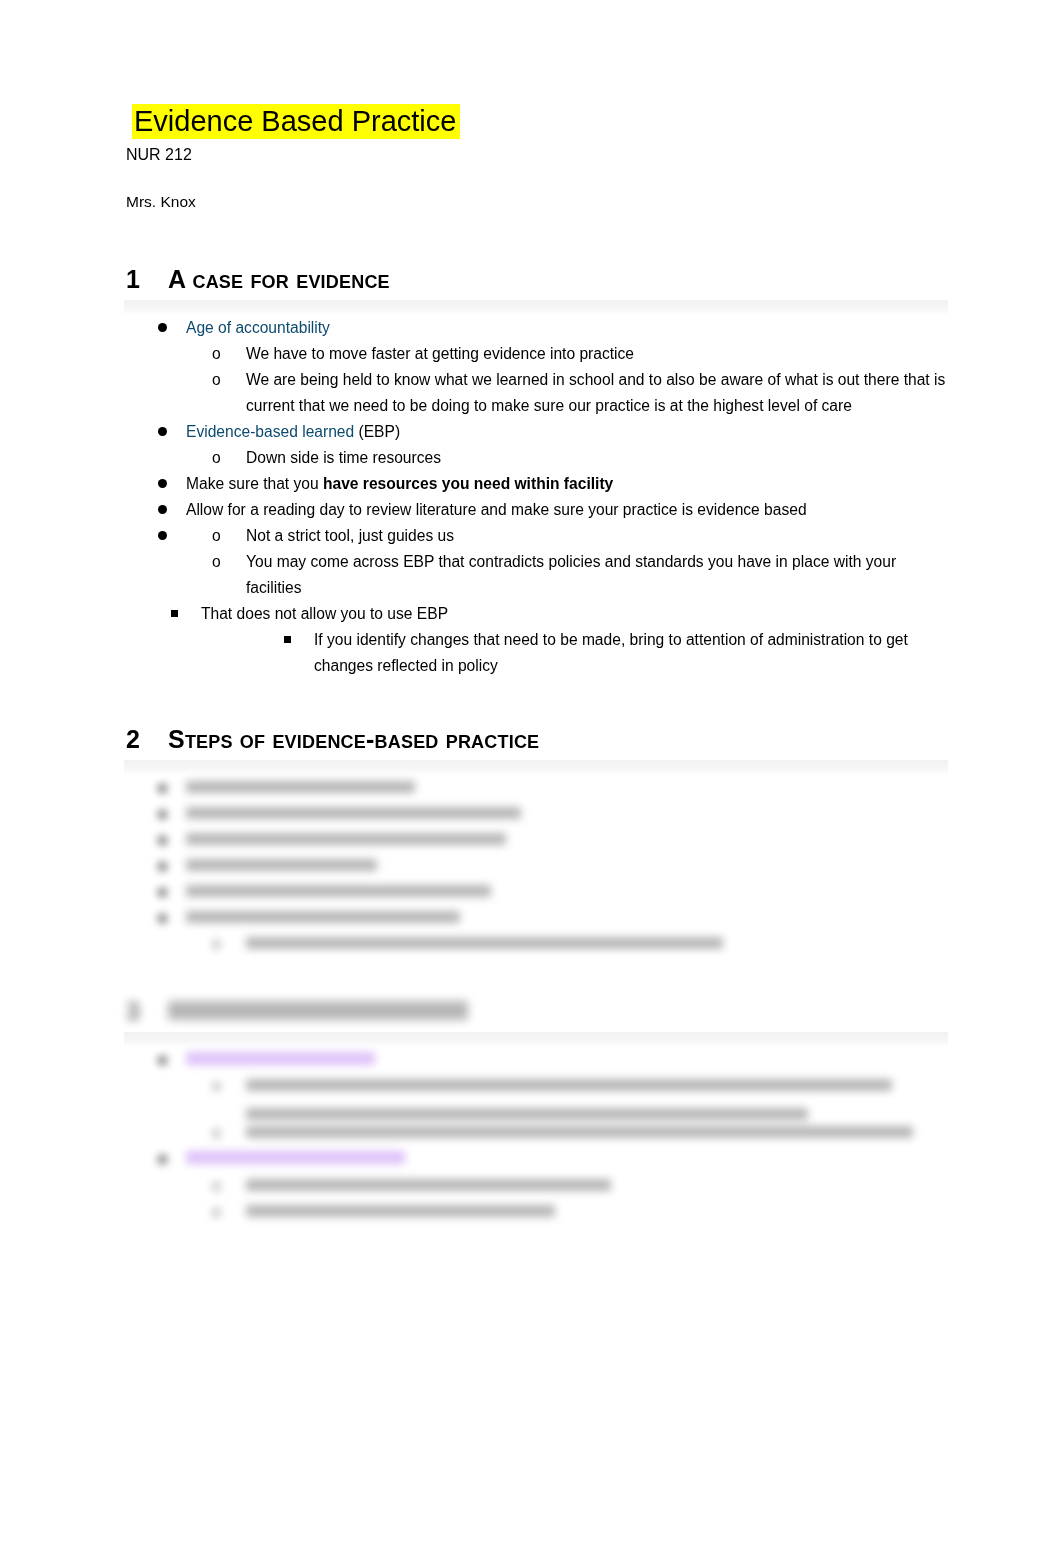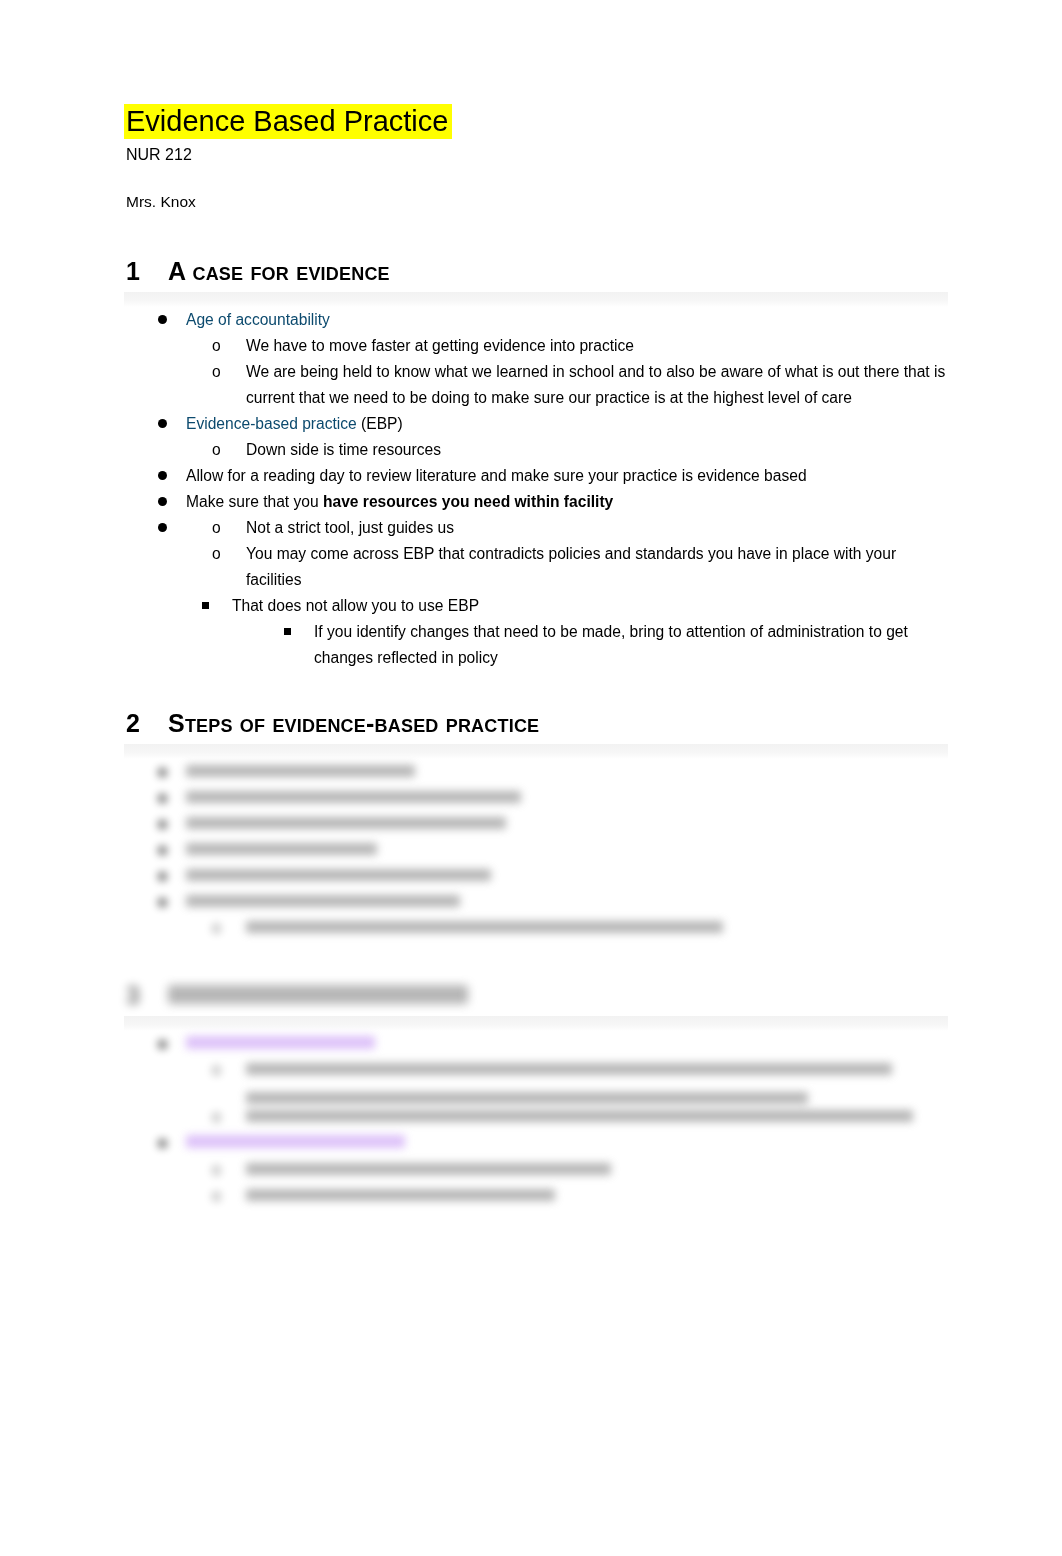--- a/index.html
+++ b/index.html
@@ -31,20 +31,21 @@
     font-size: 29px;
     font-weight: 400;
     line-height: 1.18;
     margin: 0;
     display: inline-block;
     color: #000;
   }
   .hl-yellow {
     background: #ffff00;
     padding: 1px 4px 2px 2px;
+    margin-left: 8px;
   }
   .subtitle {
     font-size: 16px;
     line-height: 1.35;
     margin: 6px 0 0 2px;
   }
   .author {
     font-size: 15.5px;
     line-height: 1.35;
     margin: 26px 0 0 2px;
@@ -61,20 +62,21 @@
     font-weight: 700;
     width: 42px;
     flex: 0 0 42px;
   }
   .h1-text {
     font-size: 25px;
     font-weight: 700;
     font-variant: small-caps;
     text-transform: lowercase;
     letter-spacing: 0.2px;
+    margin-top: 8px;
   }
   .h1-text::first-letter { text-transform: uppercase; }
 
   
   .band {
     height: 15px;
     background: linear-gradient(to bottom, #f2f2f2 0%, #f7f7f7 60%, #ffffff 100%);
     margin-top: 6px;
     width: 100%;
   }
@@ -175,53 +177,53 @@
           <span>We have to move faster at getting evidence into practice</span>
         </li>
 
         <li class="item" style="margin-left:122px">
           <span class="marker bullet-o" style="left:-34px">o</span>
           <span>We are being held to know what we learned in school and to also be aware of what is out there that is current that we need to be doing to make sure our practice is at the highest level of care</span>
         </li>
 
         <li class="item">
           <span class="marker"><span class="bullet-disc"></span></span>
-          <span class="purple">Evidence-based practice</span><span> (EBP)</span>
+          <span class="purple">Evidence-based learned</span><span> (EBP)</span>
         </li>
 
         <li class="item" style="margin-left:122px">
           <span class="marker bullet-o" style="left:-34px">o</span>
           <span>Down side is time resources</span>
         </li>
 
         <li class="item">
           <span class="marker"><span class="bullet-disc"></span></span>
+          <span>Make sure that you </span><span class="bold">have resources you need within facility</span>
+        </li>
+
+        <li class="item">
+          <span class="marker"><span class="bullet-disc"></span></span>
           <span>Allow for a reading day to review literature and make sure your practice is evidence based</span>
         </li>
 
         <li class="item">
           <span class="marker"><span class="bullet-disc"></span></span>
-          <span>Make sure that you </span><span class="bold">have resources you need within facility</span>
-        </li>
-
-        <li class="item">
-          <span class="marker"><span class="bullet-disc"></span></span>
         </li>
 
         <li class="item" style="margin-left:122px">
           <span class="marker bullet-o" style="left:-34px">o</span>
           <span>Not a strict tool, just guides us</span>
         </li>
 
         <li class="item" style="margin-left:122px">
           <span class="marker bullet-o" style="left:-34px">o</span>
           <span>You may come across EBP that contradicts policies and standards you have in place with your facilities</span>
         </li>
 
-        <li class="item" style="margin-left:108px">
+        <li class="item" style="margin-left:77px">
           <span class="marker" style="left:-30px"><span class="bullet-square"></span></span>
           <span>That does not allow you to use EBP</span>
         </li>
 
         <li class="item" style="margin-left:190px">
           <span class="marker" style="left:-30px"><span class="bullet-square"></span></span>
           <span>If you identify changes that need to be made, bring to attention of administration to get changes reflected in policy</span>
         </li>
 
       </ul>

